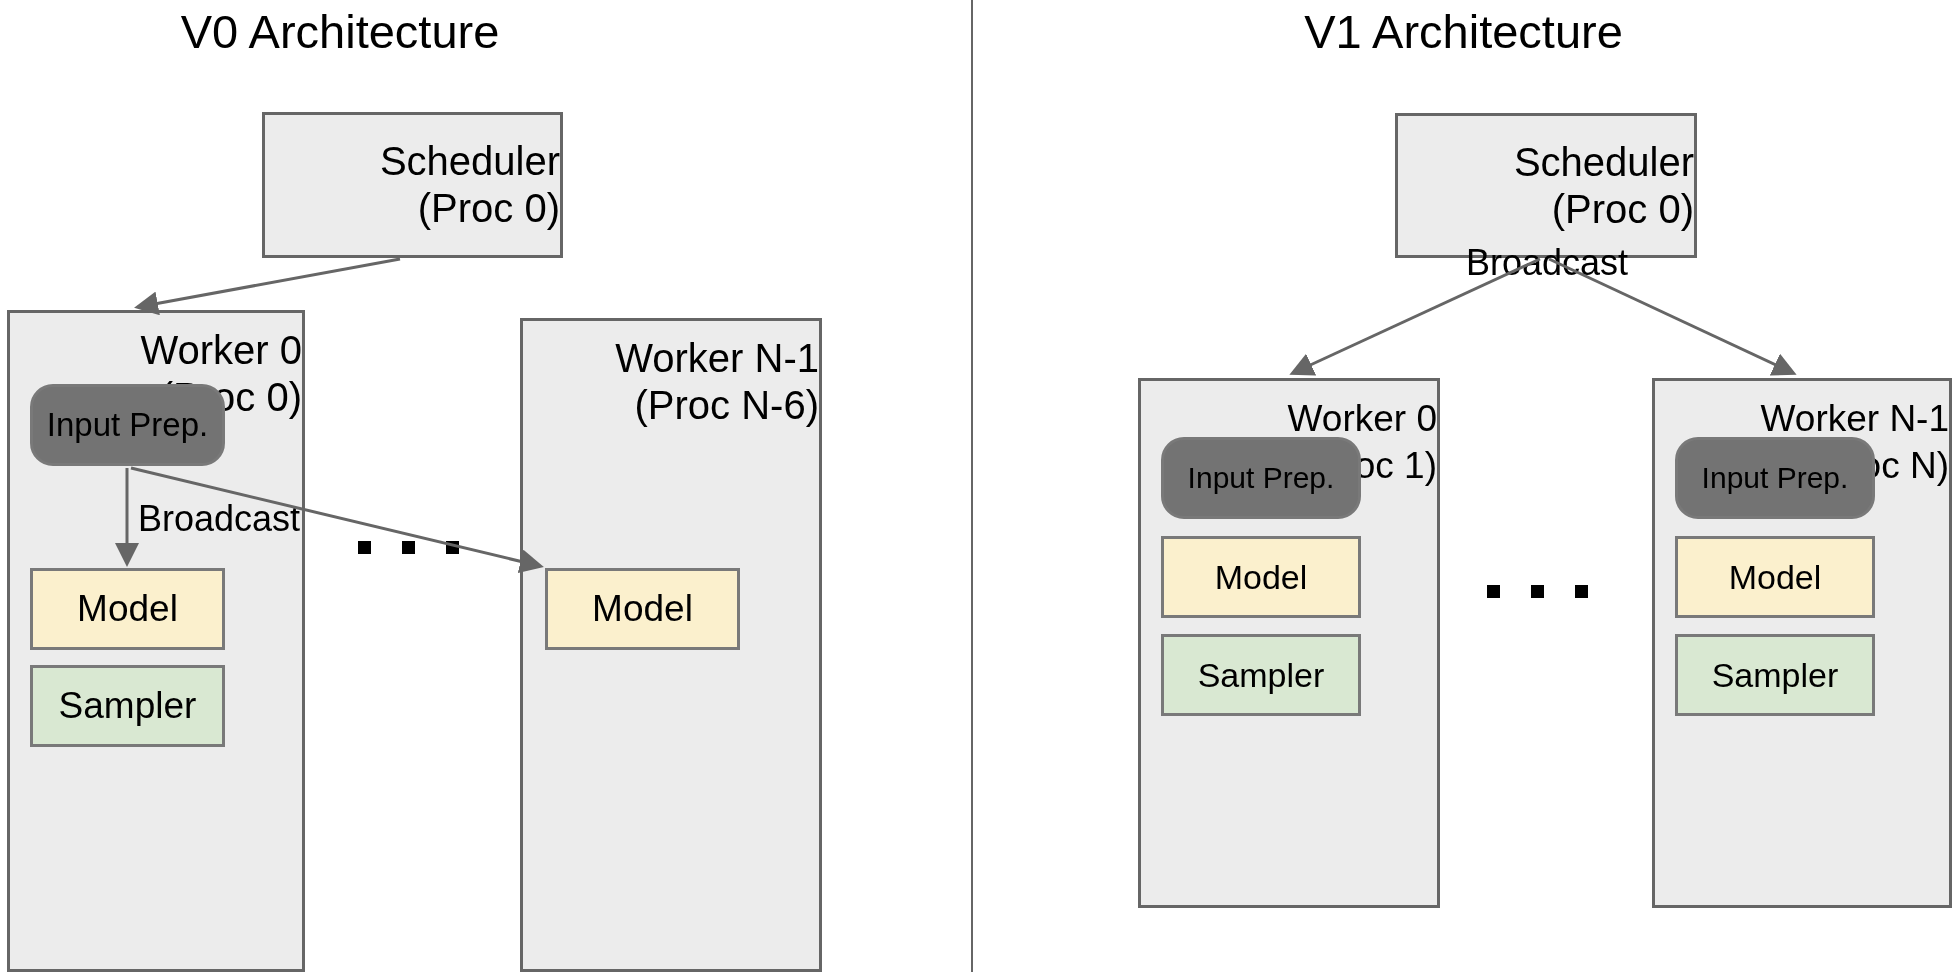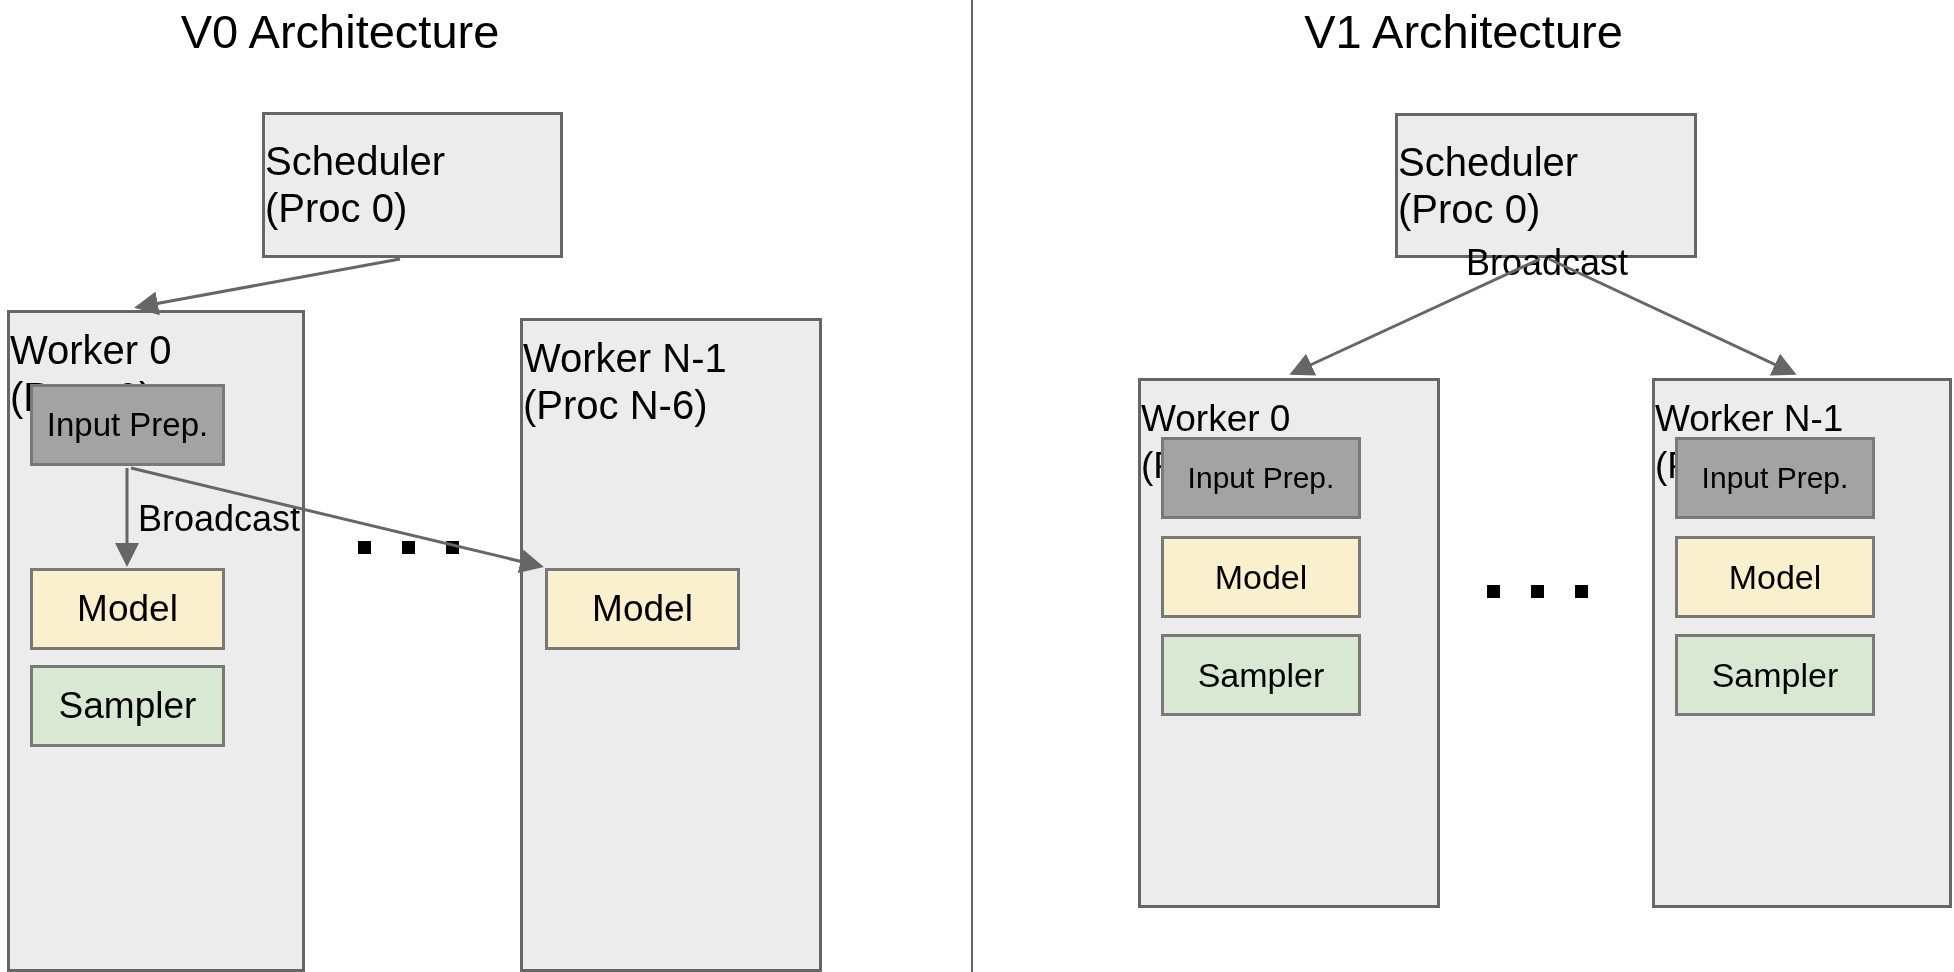--- a/index.html
+++ b/index.html
@@ -50,21 +50,21 @@
   #panel-v0 .panel-title { left: -145px; }
   #panel-v1 .panel-title { left: -19px; }
 
   .box {
     position: absolute;
     box-sizing: border-box;
     border: 3px solid #666666;
     background: #ececec;
     display: flex;
     flex-direction: column;
-    align-items: flex-start;
+    align-items: flex-end;
     white-space: nowrap;
   }
   .box-label {
     font-size: 40px;
     line-height: 47px;
     text-align: center;
     color: #000000;
   }
   .box-label.two-line { padding-top: 14px; }
 
@@ -72,21 +72,21 @@
     position: absolute;
     box-sizing: border-box;
     border: 3px solid #797979;
     display: flex;
     align-items: center;
     justify-content: center;
     text-align: center;
     white-space: nowrap;
     color: #000000;
   }
-  .subbox.purple { background: #a3a3a3; }
+  .subbox.purple { background: #737373; border-radius: 23px; }
   .subbox.yellow { background: #fbf0cd; }
   .subbox.green  { background: #d9e8d2; }
 
   .edge-label {
     position: absolute;
     font-size: 36px;
     line-height: 42px;
     color: #000000;
     white-space: nowrap;
   }

